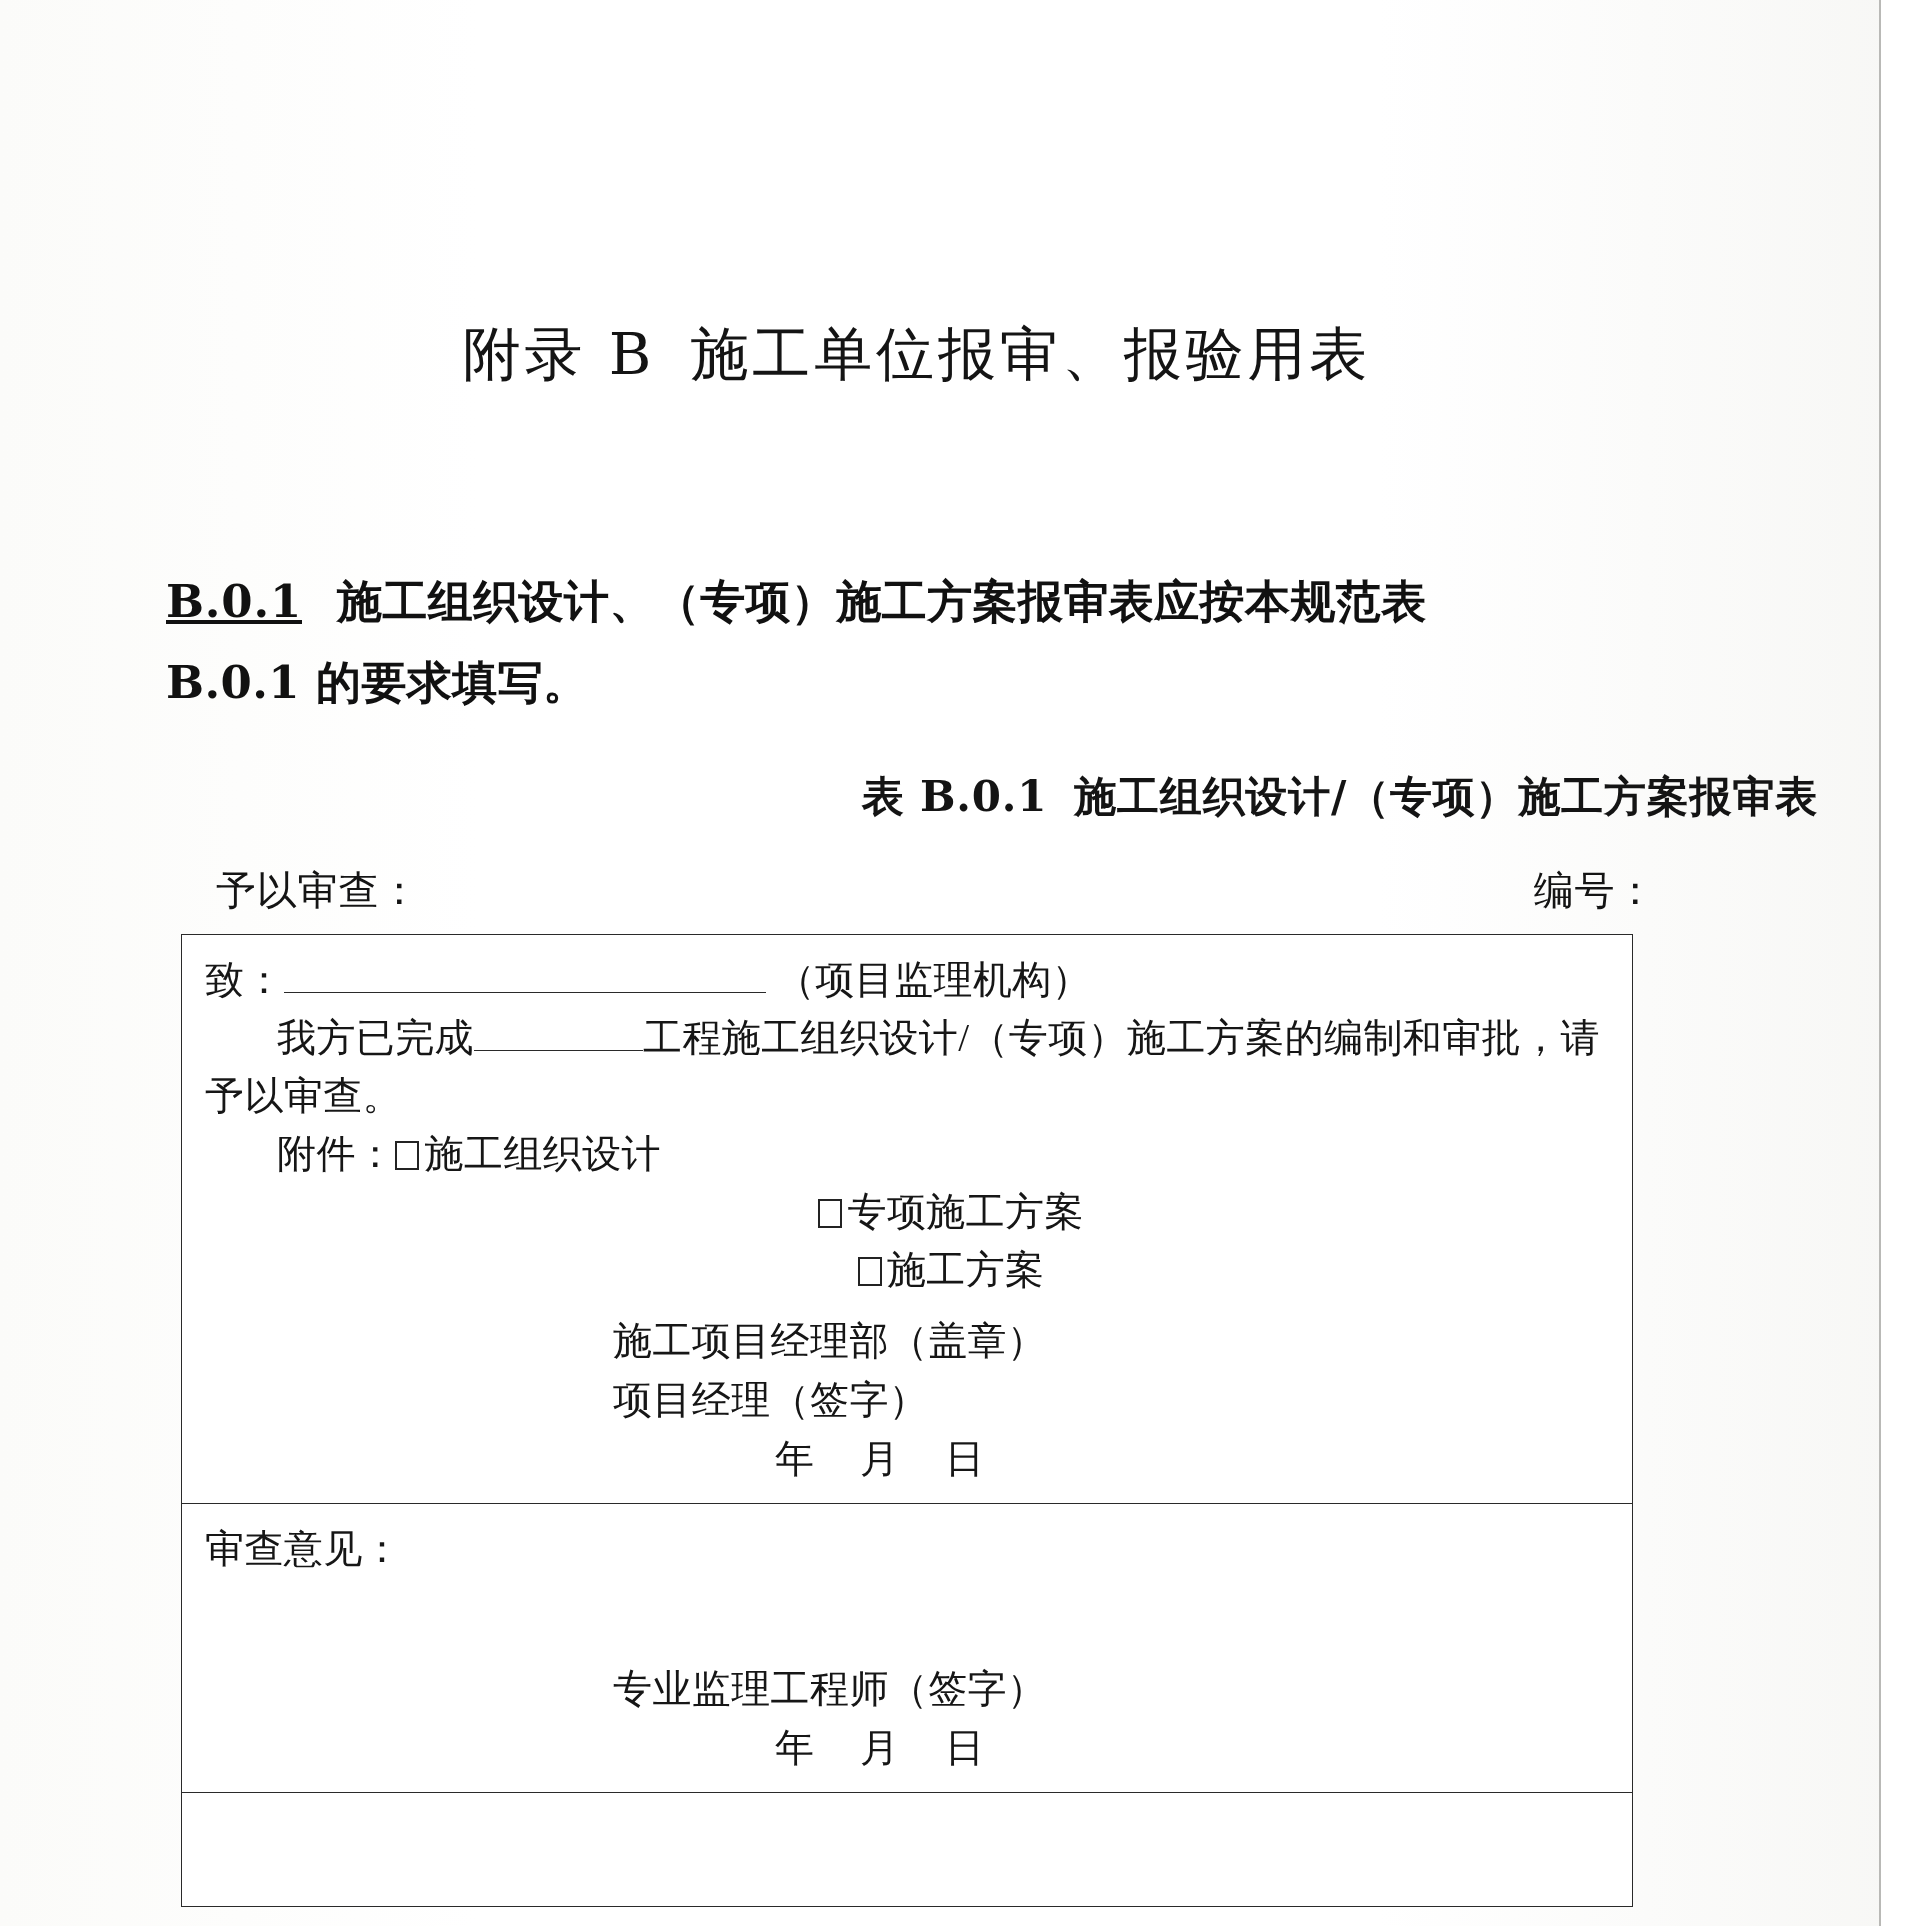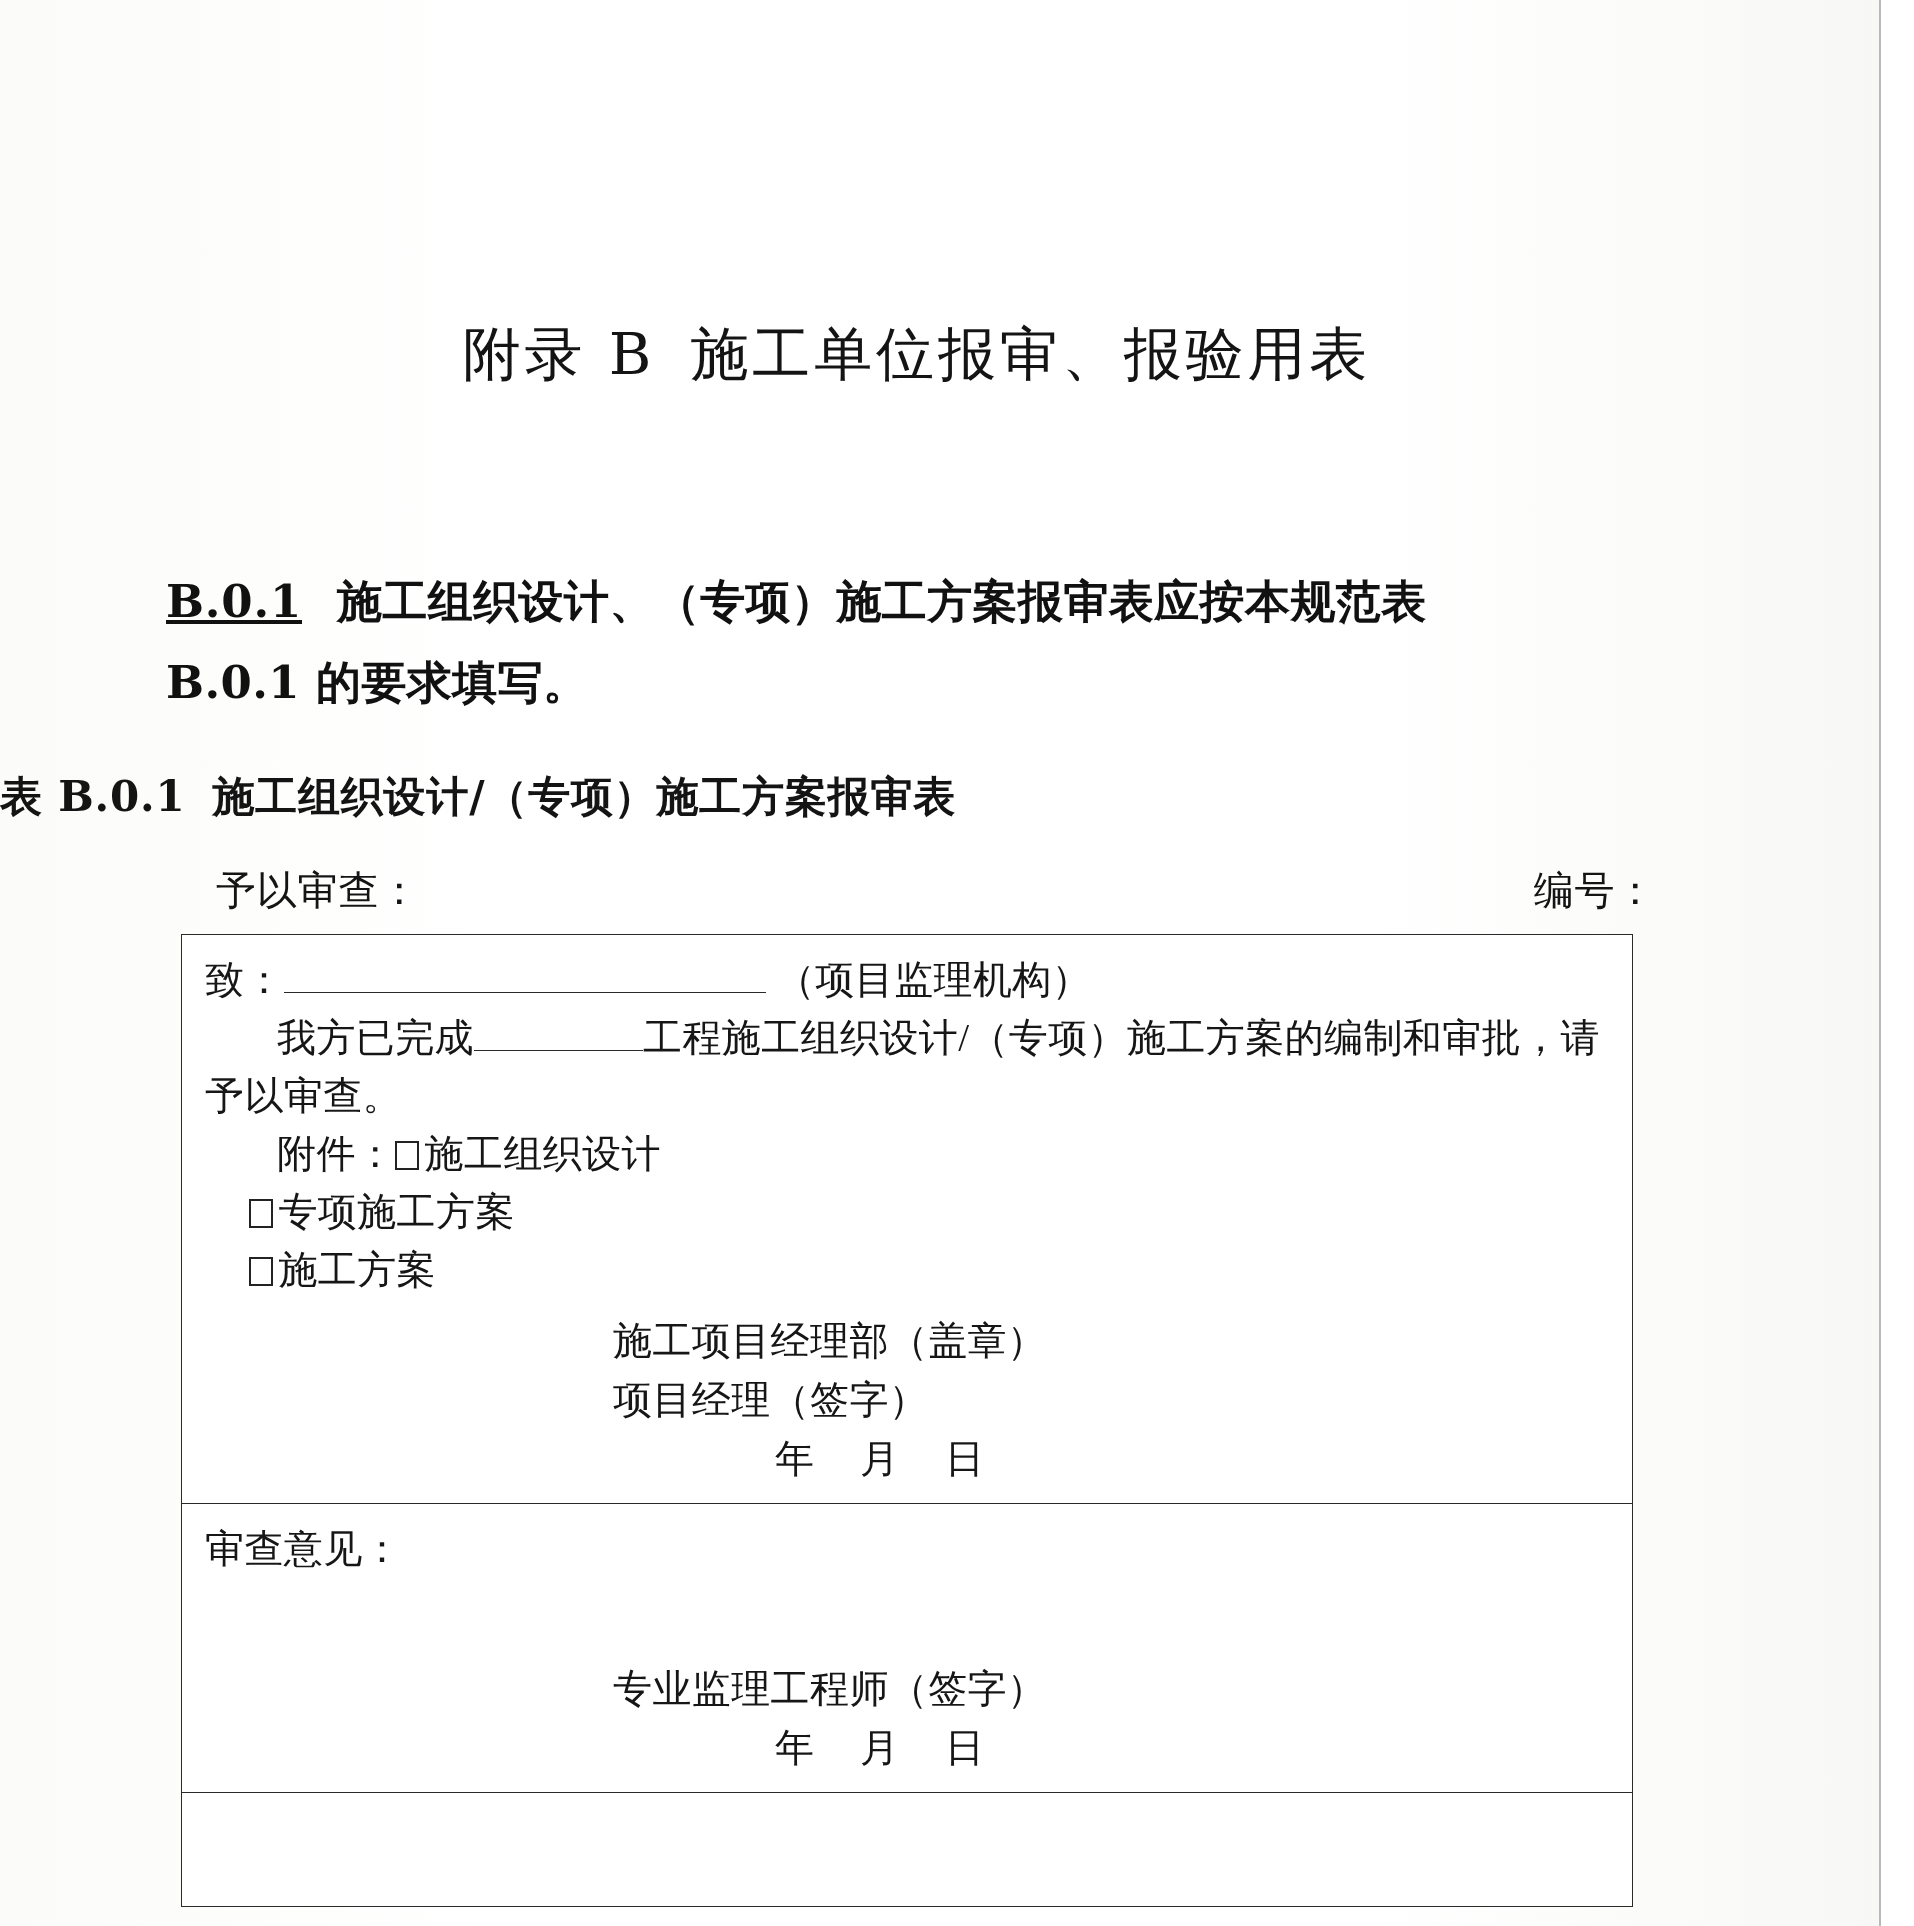--- a/index.html
+++ b/index.html
@@ -63,21 +63,21 @@
     letter-spacing:0.4px;
     font-family:"DejaVu Serif","Liberation Serif",serif;
   }
   .clause .num{letter-spacing:0.8px;text-decoration:underline;}
   .clause .sp{display:inline-block;width:35px;}
 
   
   .table-caption{
     position:absolute;
     left:0;top:769px;width:1818px;
-    text-align:left;
+    text-align:right;
     font-size:42px;
     font-weight:700;
     letter-spacing:0.8px;
     color:#141414;
     font-family:"DejaVu Serif","Liberation Serif",serif;
   }
   .table-caption .sp{display:inline-block;width:27px;}
 
   
   .form-header{
@@ -119,22 +119,23 @@
 
   .rule{
     display:inline-block;
     border-bottom:1.9px solid #2a2a2a;
     vertical-align:baseline;
   }
   .rule-long{width:482px;height:35px;}
   .rule-mid{width:169px;height:35px;}
 
   .checkline{
-    margin-left:44px;
+    margin-left:88px;
     white-space:nowrap;
+    text-align:center;
   }
   .chk{
     display:inline-block;
     width:24px;height:29px;
     border:2.3px solid #232323;
     box-sizing:border-box;
     vertical-align:-3.1px;
     margin-right:5.4px;
     background:#fff;
   }

